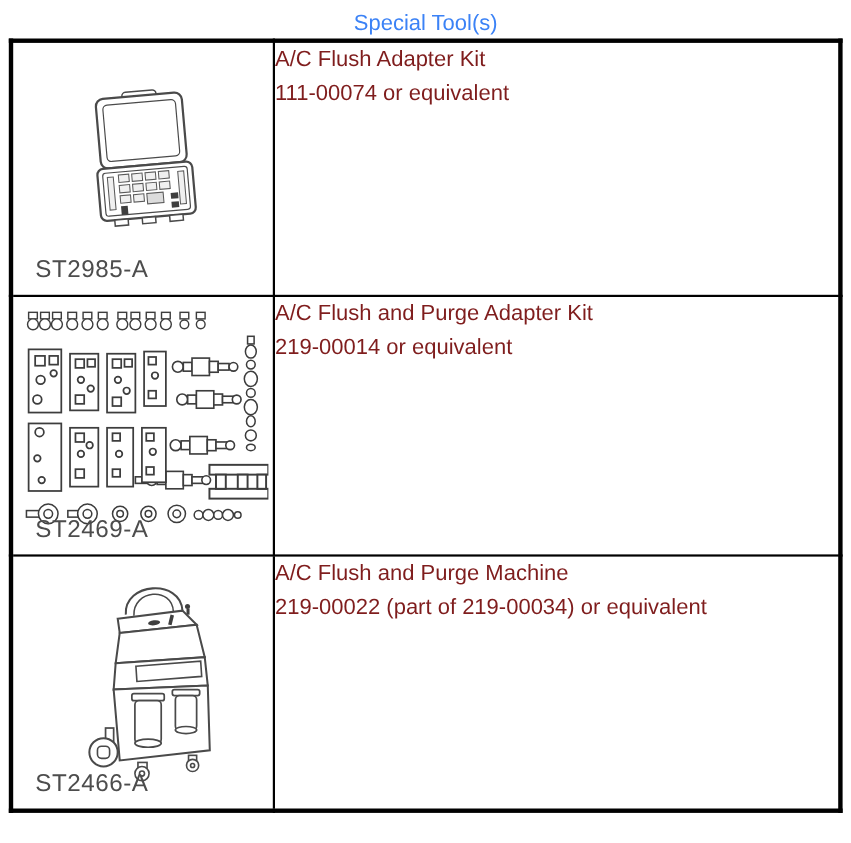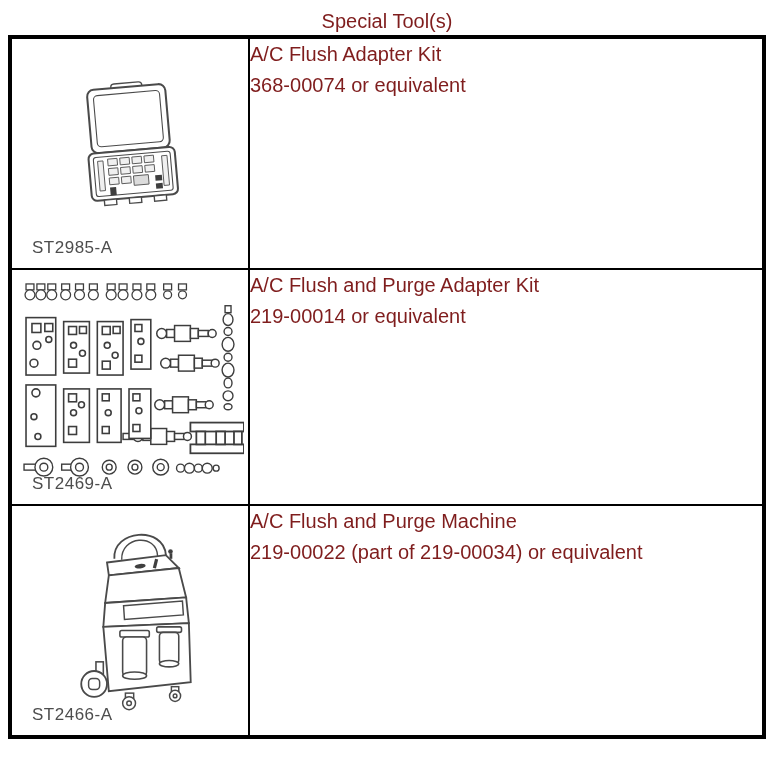--- a/index.html
+++ b/index.html
@@ -14,21 +14,21 @@
     color: #000;
     overflow: hidden;
   }
   .page-title {
     text-align: center;
     font-size: 20px;
     line-height: 24px;
     padding-top: 9px;
     height: 35px;
     box-sizing: border-box;
-    color: #7f1d1d;
+    color: #3b82f6;
   }
   table.tools-table {
     border-collapse: collapse;
     table-layout: fixed;
     margin-left: 8px;
     width: 758px;
     background: #fff;
     border: 4px solid #000;
   }
   table.tools-table td {
@@ -47,21 +47,21 @@
     display: flex;
     justify-content: center;
   }
   .illus-case   { padding-top: 18px; }
   .illus-fit    { padding-top: 8px; }
   .illus-mach   { padding-top: 10px; }
   .tool-id {
     position: absolute;
     left: 20px;
     bottom: 10px;
-    font-size: 17px;
+    font-size: 22px;
     letter-spacing: 0.5px;
     color: #4d4d4d;
     text-align: right;
   }
   td.desc-cell {
     padding: 12px 10px 0 10px;
   }
   .tool-name, .tool-part {
     font-size: 20px;
     line-height: 31px;
@@ -116,21 +116,21 @@
                 <rect x="97" y="174" width="18" height="8"></rect>
                 <rect x="134" y="174" width="18" height="8"></rect>
               </g>
             </g>
           </svg>
         </div>
         <div class="tool-id">ST2985-A</div>
       </td>
       <td class="desc-cell">
         <div class="tool-name">A/C Flush Adapter Kit</div>
-        <div class="tool-part">368-00074 or equivalent</div>
+        <div class="tool-part">111-00074 or equivalent</div>
       </td>
     </tr>
 
     <tr class="row-2">
       <td class="img-cell">
         <div class="illus illus-fit">
           <svg width="228" height="204" viewBox="0 0 230 206">
             <g class="ln2" stroke-width="1.6">
 
               <g stroke-width="1.3">

